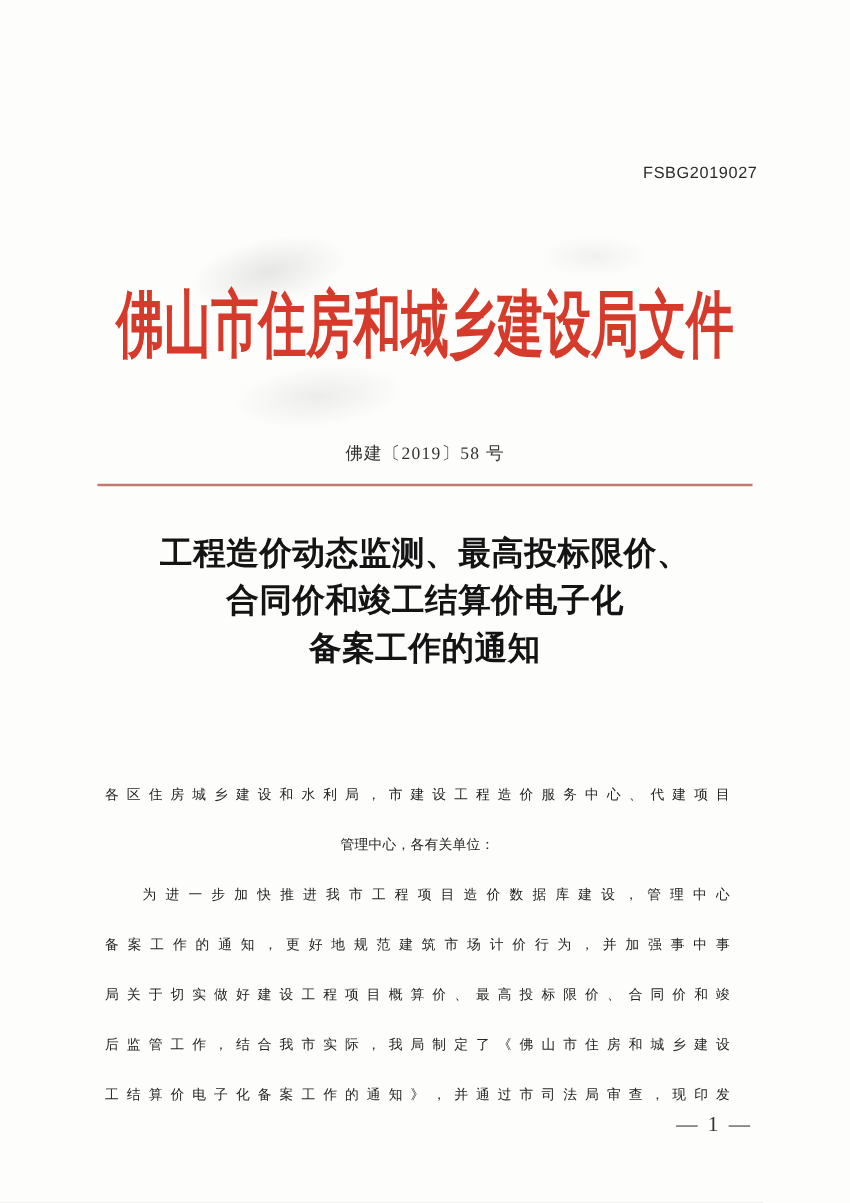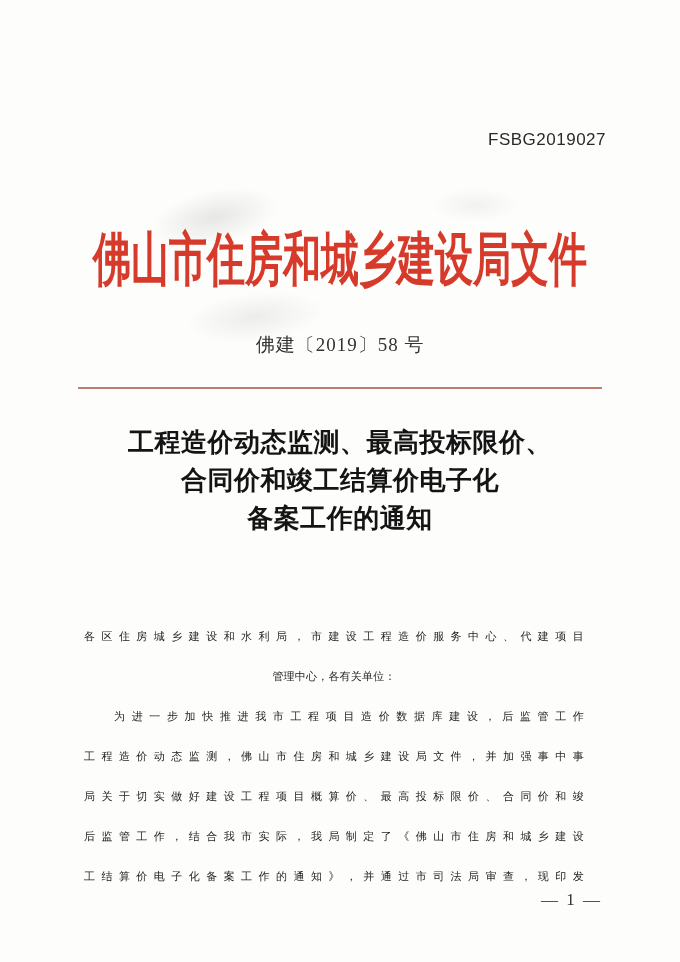--- a/index.html
+++ b/index.html
@@ -26,35 +26,35 @@
 
   .classification {
     position: absolute; left: 78px; top: 118px;
     font-family: "Liberation Sans", "DejaVu Sans", sans-serif;
     font-size: 19px; line-height: 37px; font-weight: bold;
     color: #1c1c1c; letter-spacing: 1px; white-space: pre;
   }
   .serial {
     position: absolute; right: 74px; top: 130px;
     font-family: "Liberation Sans", "DejaVu Sans", sans-serif;
-    font-size: 17px; color: #2a2a2a; letter-spacing: 0.5px;
+    font-size: 13px; color: #2a2a2a; letter-spacing: 0.5px;
   }
   .letterhead {
     position: absolute; left: 0; right: 0; top: 238px;
     text-align: center;
     font-size: 40px; line-height: 44px; font-weight: bold;
     color: #d63a2a;
     transform: scale(0.95, 1.45);
     transform-origin: center 50%;
     white-space: nowrap;
   }
   .ref-number {
-    position: absolute; left: 0; right: 0; top: 331px;
+    position: absolute; left: 0; right: 0; top: 350px;
     text-align: center;
-    font-size: 19px; line-height: 28px; color: #333333;
+    font-size: 14px; line-height: 28px; color: #333333;
     letter-spacing: 1px;
   }
   .divider {
     position: absolute; left: 78px; right: 78px; top: 387px;
     height: 2px; background: #bf7b6e;
   }
   .doc-title {
     position: absolute; left: 40px; right: 40px; top: 424px;
     text-align: center;
     font-size: 26px; line-height: 38px; font-weight: bold;
@@ -93,22 +93,22 @@
 
   <div class="doc-title">
       <div class="title-line">工程造价动态监测、最高投标限价、</div>
       <div class="title-line">合同价和竣工结算价电子化</div>
       <div class="title-line">备案工作的通知</div>
     </div>
 
   <div class="doc-body">
       <div class="body-line just">各区住房城乡建设和水利局，市建设工程造价服务中心、代建项目</div>
       <div class="body-line">管理中心，各有关单位：</div>
-      <div class="body-line just indent">为进一步加快推进我市工程项目造价数据库建设，后监管工作</div>
-      <div class="body-line just">工程造价动态监测，佛山市住房和城乡建设局文件，并加强事中事</div>
+      <div class="body-line just indent">为进一步加快推进我市工程项目造价数据库建设，管理中心</div>
+      <div class="body-line just">备案工作的通知，更好地规范建筑市场计价行为，并加强事中事</div>
       <div class="body-line just">局关于切实做好建设工程项目概算价、最高投标限价、合同价和竣</div>
       <div class="body-line just">后监管工作，结合我市实际，我局制定了《佛山市住房和城乡建设</div>
       <div class="body-line just">工结算价电子化备案工作的通知》，并通过市司法局审查，现印发</div>
     </div>
 
   <div class="footer">— 1 —</div>
 
 </div>
 
 </body></html>

